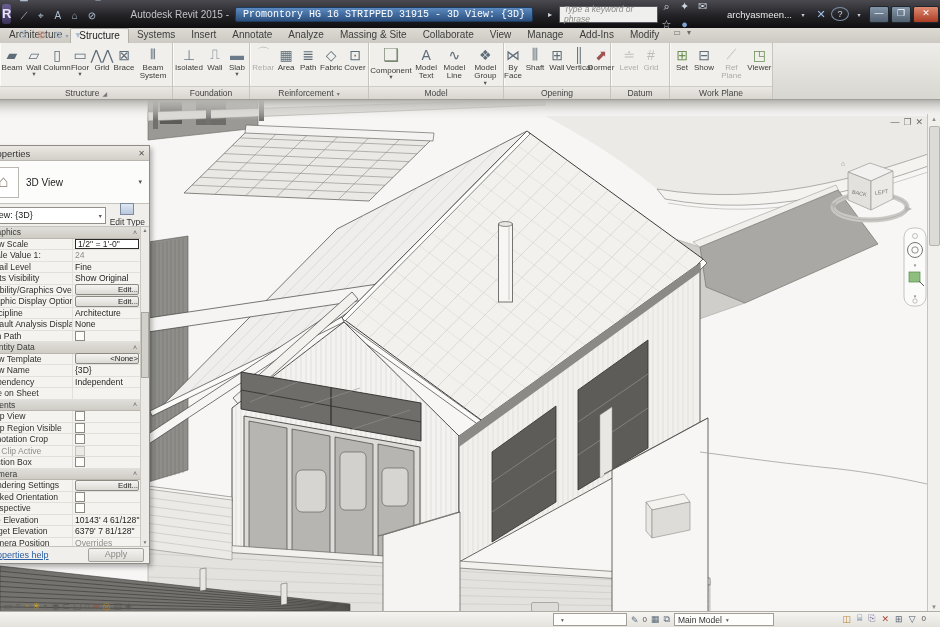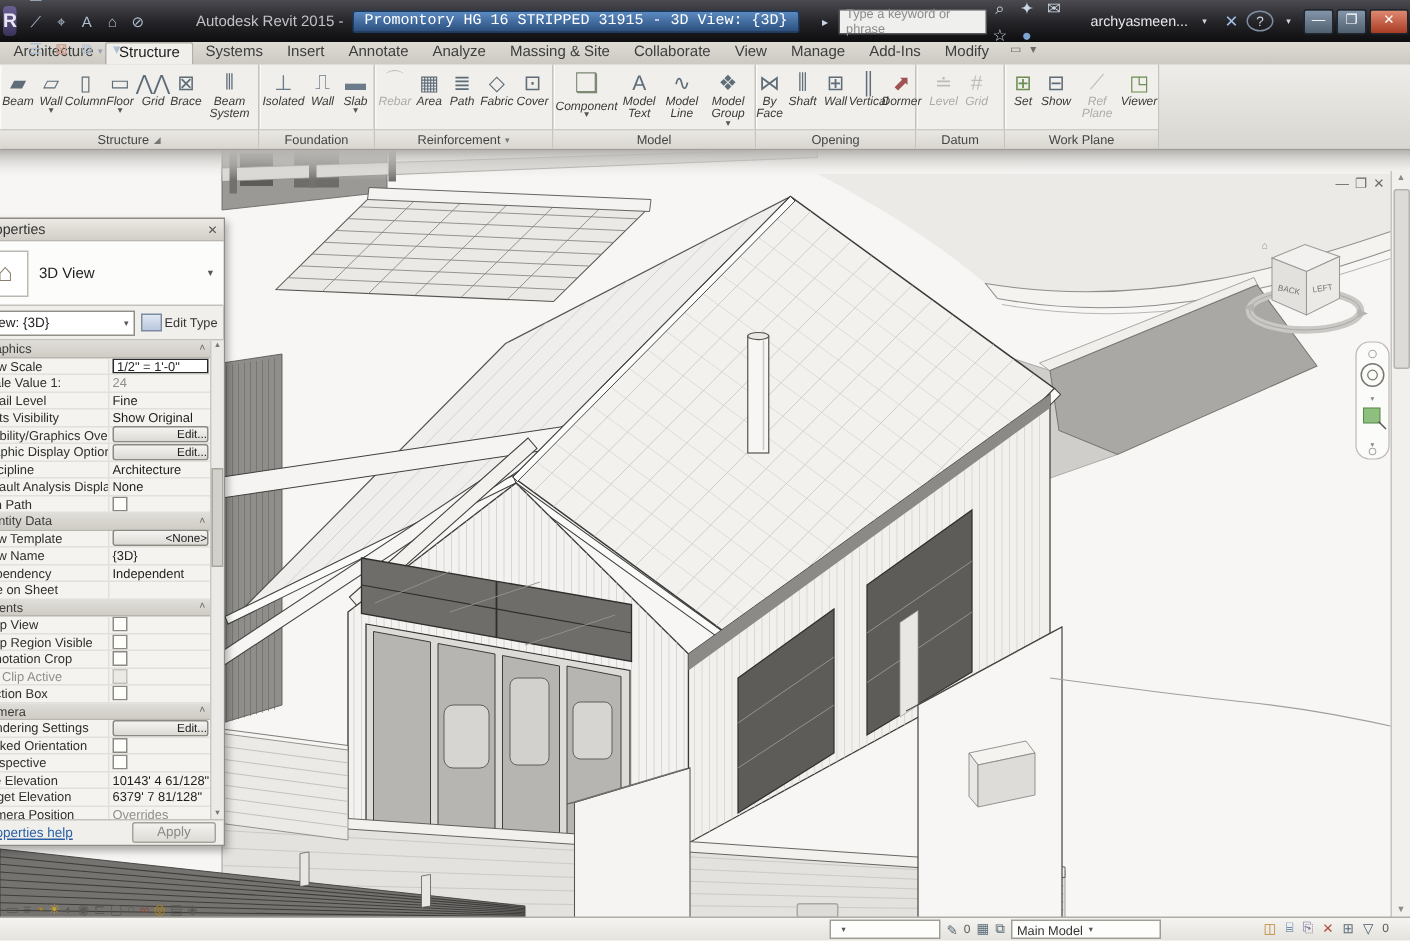--- a/index.html
+++ b/index.html
@@ -12,21 +12,21 @@
     background:linear-gradient(#6b5f93,#3a3358);font-size:13px;text-align:center;line-height:20px;}
   .qat-btn{min-width:15px;height:16px;display:inline-flex;align-items:center;justify-content:center;
     font-size:10px;color:#aebfd2;margin:0 1px;border-radius:2px;}
   .qat-arr{font-size:6px;color:#8fa0b4;margin:0 1px 0 -1px;}
   #title-center{display:flex;align-items:center;margin:0 8px 0 14px;white-space:nowrap;}
   #app-title{font-size:10px;color:#c3c3c5;margin-right:6px;}
   #doc-chip{background:linear-gradient(#5b8ac0,#2b4f7e);border:1px solid #1d3a5f;color:#fff;
     font-size:10px;padding:1px 7px;border-radius:2px;font-family:Liberation Mono, monospace;}
   #infocenter{display:flex;align-items:center;margin-left:auto;}
   #search-box{width:118px;height:15px;background:#efefed;border:1px solid #55575c;border-radius:1px;
-    font-size:8.5px;color:#8a8a88;display:flex;align-items:center;padding:0 4px;}
+    font-size:8.5px;font-style:italic;color:#8a8a88;display:flex;align-items:center;padding:0 4px;}
   .ic-btn{min-width:16px;height:16px;display:inline-flex;align-items:center;justify-content:center;
     color:#cdd6e2;font-size:11px;margin:0 1px;}
   #user-name{color:#e8e8ea;font-size:9.5px;margin:0 2px;}
   .wbtn{width:24px;height:15px;margin:0 1px;border:1px solid #20262e;border-radius:2px;color:#fff;
     background:linear-gradient(#8496aa,#50606f);font-size:9px;line-height:13px;text-align:center;}
   .wbtn.close{width:32px;background:linear-gradient(#de8a71,#aa3c24);}
   
   #tabbar{position:absolute;top:28px;left:0;width:940px;height:15px;z-index:39;
     background:linear-gradient(#dedbd5,#ccc9c2);display:flex;align-items:flex-start;padding-left:1px;}
   .tab{font-size:10px;color:#3d3d3b;padding:1px 8px 2px;cursor:default;}
@@ -34,21 +34,21 @@
   .tab-toggle{font-size:8px;color:#6b6b68;margin-left:6px;}
   #ribbon{position:absolute;top:43px;left:0;width:940px;height:56px;background:#f0efeb;
     border-bottom:1px solid #a19e97;display:flex;z-index:38;}
   #ribbon-fill{flex:1;background:linear-gradient(#eeede9,#d8d6d0);}
   .panel{display:flex;flex-direction:column;border-right:1px solid #c7c4bd;box-shadow:inset 1px 0 0 #fbfaf7;}
   .pbtns{flex:1;display:flex;align-items:flex-start;justify-content:center;padding:1px 1px 0;}
   .rbtn{display:flex;flex-direction:column;align-items:center;min-width:20px;max-width:34px;padding:0 1px;}
   .rbtn.large{max-width:44px;min-width:40px;}
   .ricon{height:19px;display:flex;align-items:flex-end;justify-content:center;font-size:14px;color:#5f6d79;}
   .rbtn.large .ricon{font-size:18px;height:22px;}
-  .rlabel{font-size:8px;color:#3a3a38;text-align:center;line-height:1.05;margin-top:1px;font-style:italic;}
+  .rlabel{font-size:8px;color:#3a3a38;text-align:center;line-height:1.05;margin-top:1px;}
   .rarrow{font-size:5.5px;color:#555;line-height:1;}
   .rbtn.disabled{opacity:.38;filter:grayscale(1);}
   .plabel{height:12px;background:linear-gradient(#eae8e3,#d9d6d0);font-size:8.5px;color:#444;
     display:flex;align-items:center;justify-content:center;gap:3px;border-top:1px solid #cfccc5;}
   .plabel .launcher{font-size:6px;color:#777;}
   
   #canvas{position:absolute;top:100px;left:0;z-index:1;}
   #cwin-ctl{position:absolute;top:117px;right:17px;z-index:5;display:flex;gap:4px;color:#6b6a67;font-size:9px;}
   #vscroll{position:absolute;top:114px;right:0;width:12px;height:498px;background:#f1f0ed;
     border-left:1px solid #c7c4bf;z-index:6;display:flex;flex-direction:column;align-items:center;}
@@ -68,21 +68,21 @@
   .type-sel{height:38px;background:#fcfcfb;border-bottom:1px solid #c5c2bb;display:flex;align-items:center;
     gap:7px;padding:2px 5px;}
   .type-icon{width:29px;height:29px;background:#fff;border:1px solid #bbb8b1;display:flex;align-items:center;
     justify-content:center;font-size:17px;color:#8a7f6f;}
   .type-name{font-size:10px;color:#222;flex:1;}
   .type-arrow{font-size:7px;color:#555;margin-right:2px;}
   .sel-row{height:20px;display:flex;align-items:center;gap:4px;padding:1px 4px;}
   .view-select{flex:1;height:15px;background:#fff;border:1px solid #928f88;font-size:9px;color:#222;
     display:flex;align-items:center;padding:0 3px;}
   .view-select .arr{margin-left:auto;font-size:6px;color:#555;}
-  .edit-type{display:flex;align-items:center;gap:2px;font-size:8.5px;color:#333;}
+  .edit-type{display:flex;align-items:center;gap:2px;font-size:8.5px;color:#333;flex-direction:column;}
   .edit-type .et-ic{width:12px;height:10px;border:1px solid #7d8ba0;background:linear-gradient(#dfe7f2,#b9c8dd);}
   #prop-grid{flex:1;overflow:hidden;background:#f4f3f0;position:relative;border-top:1px solid #c5c2bb;}
   #prop-rows{position:absolute;left:0;top:0;right:8px;}
   .psec{height:10.5px;background:linear-gradient(#e0ded9,#cfccc5);font-size:8.5px;color:#3b3b39;
     display:flex;align-items:center;padding:0 4px;border-bottom:1px solid #b9b6af;}
   .psec .chev{margin-left:auto;font-size:7px;color:#666;}
   .prow{height:10.5px;display:flex;align-items:center;border-bottom:1px solid #e2e0db;font-size:8.6px;}
   .plab{width:86px;padding-left:3px;color:#2e2e2c;white-space:nowrap;overflow:hidden;align-self:stretch;
     display:flex;align-items:center;border-right:1px solid #e2e0db;}
   .pval{flex:1;padding:0 2px;display:flex;align-items:center;color:#1e1e1c;white-space:nowrap;overflow:hidden;}

